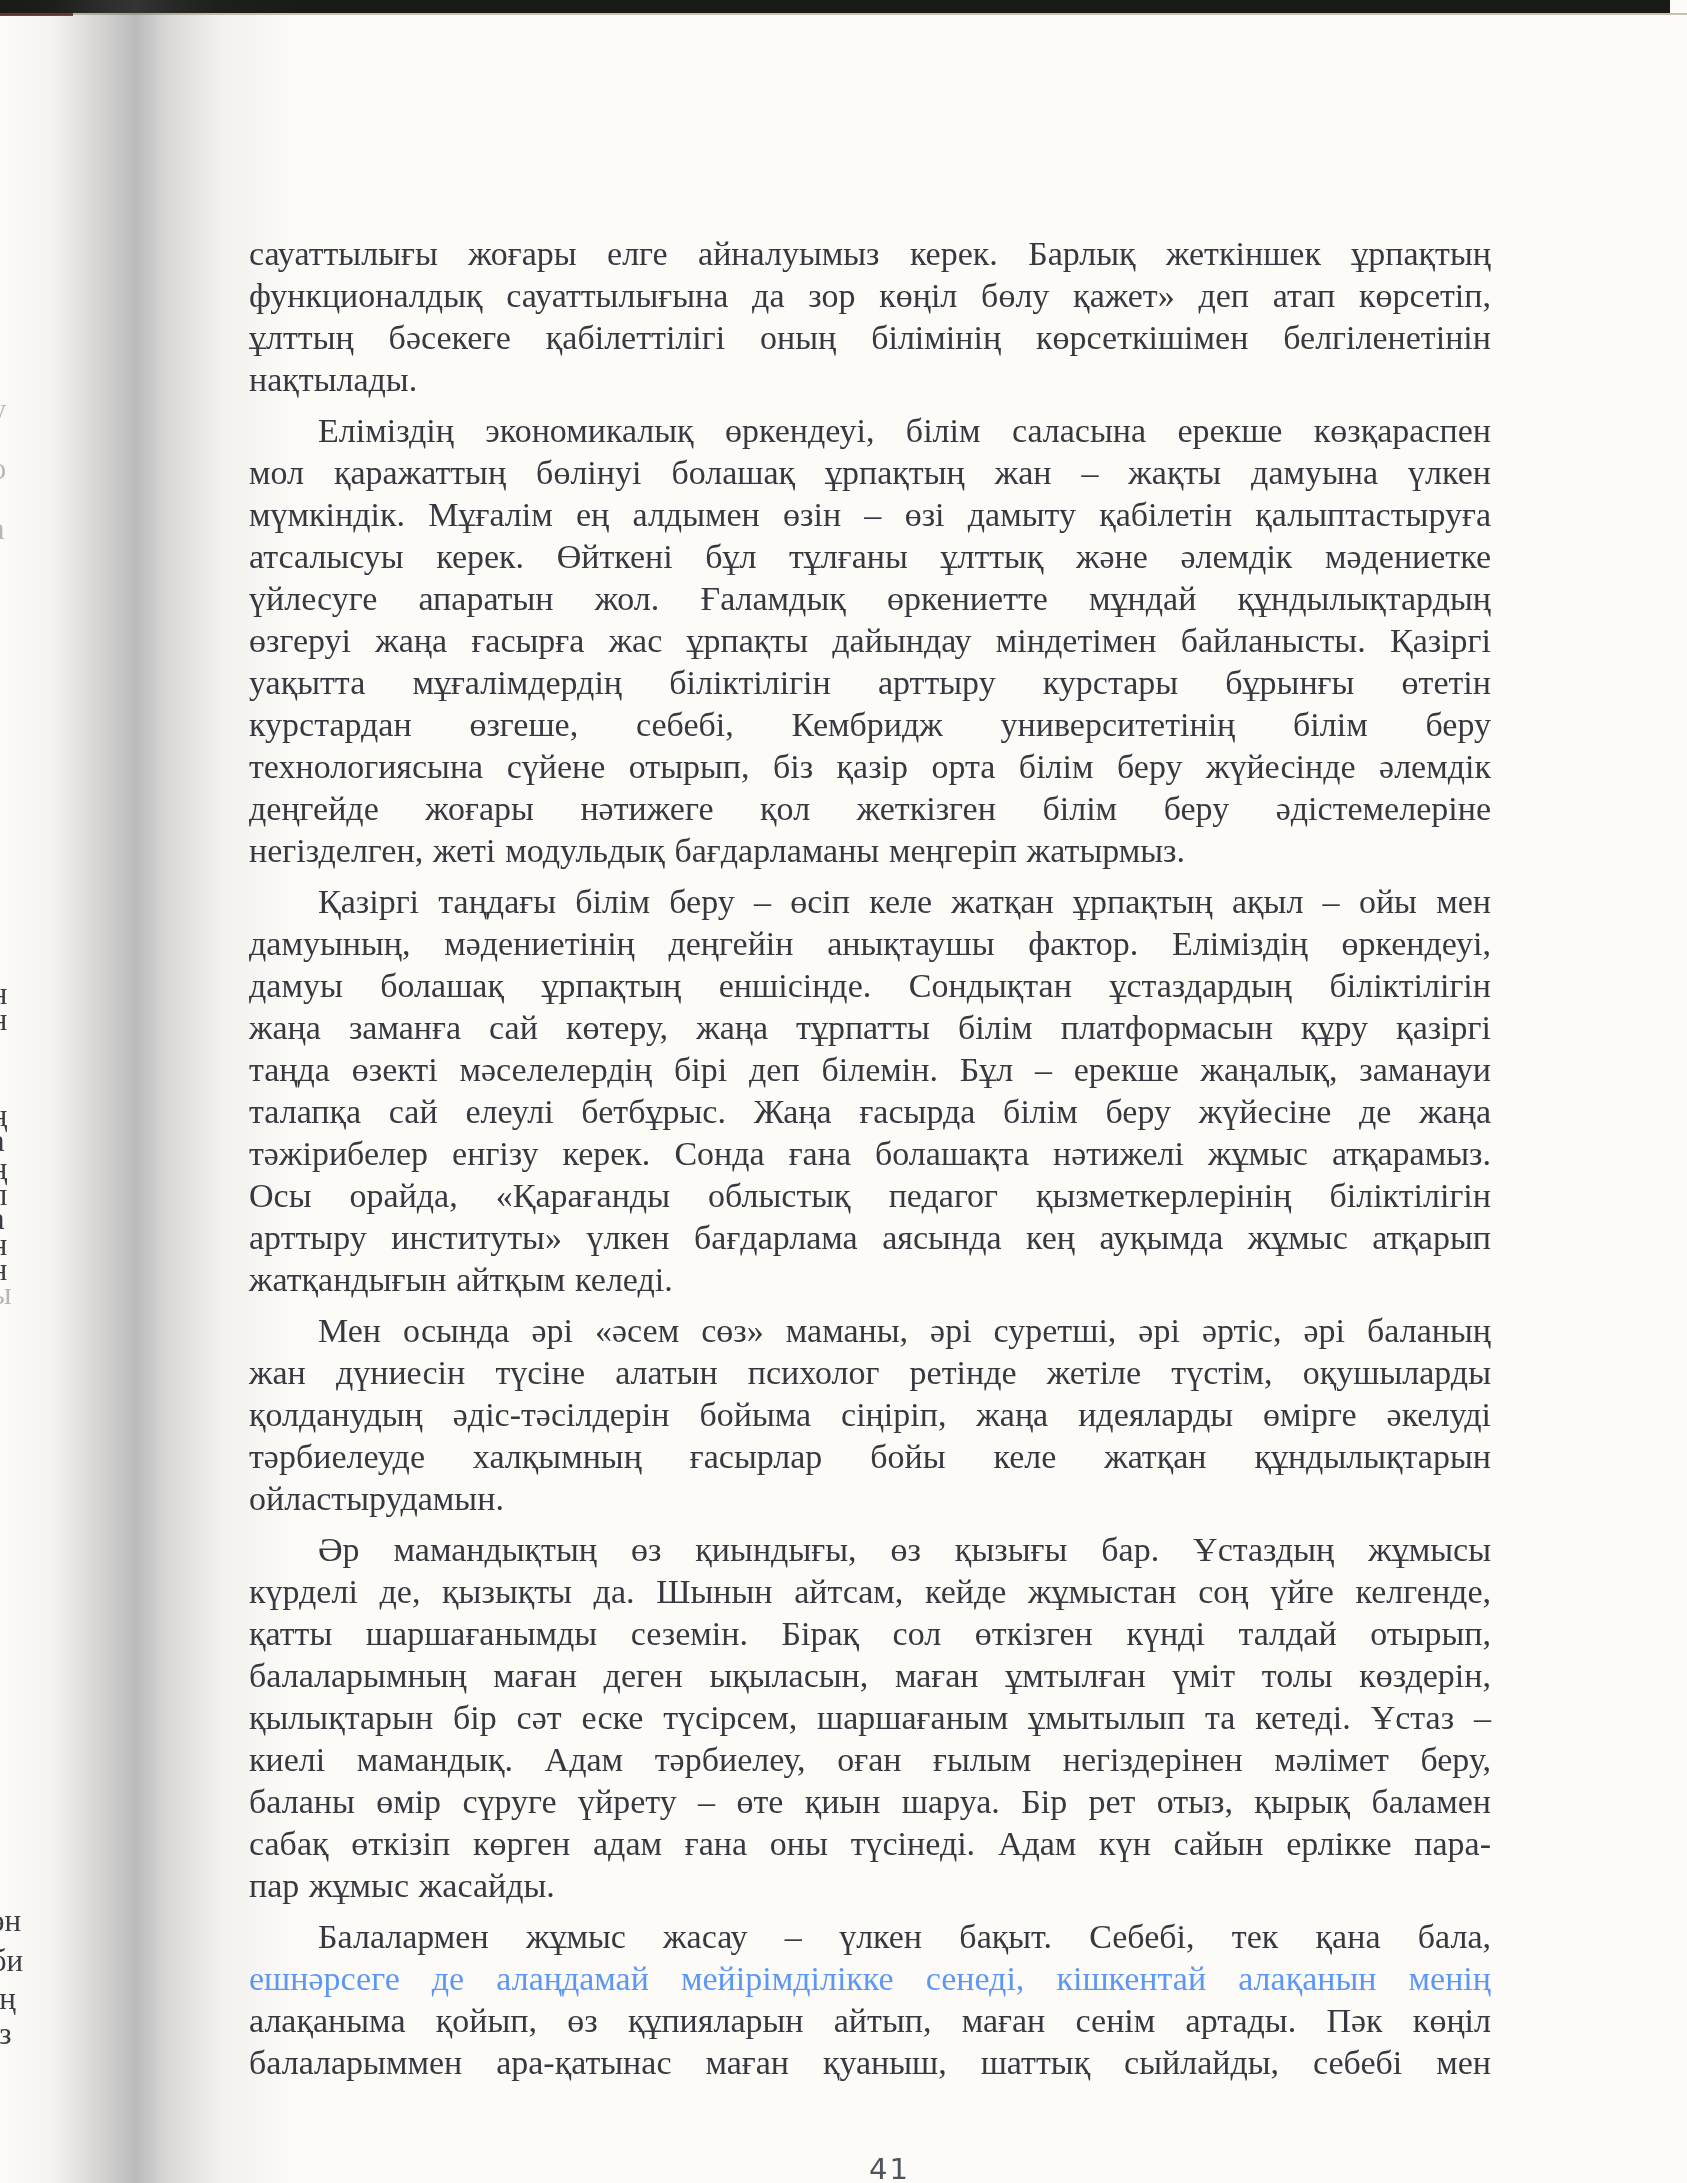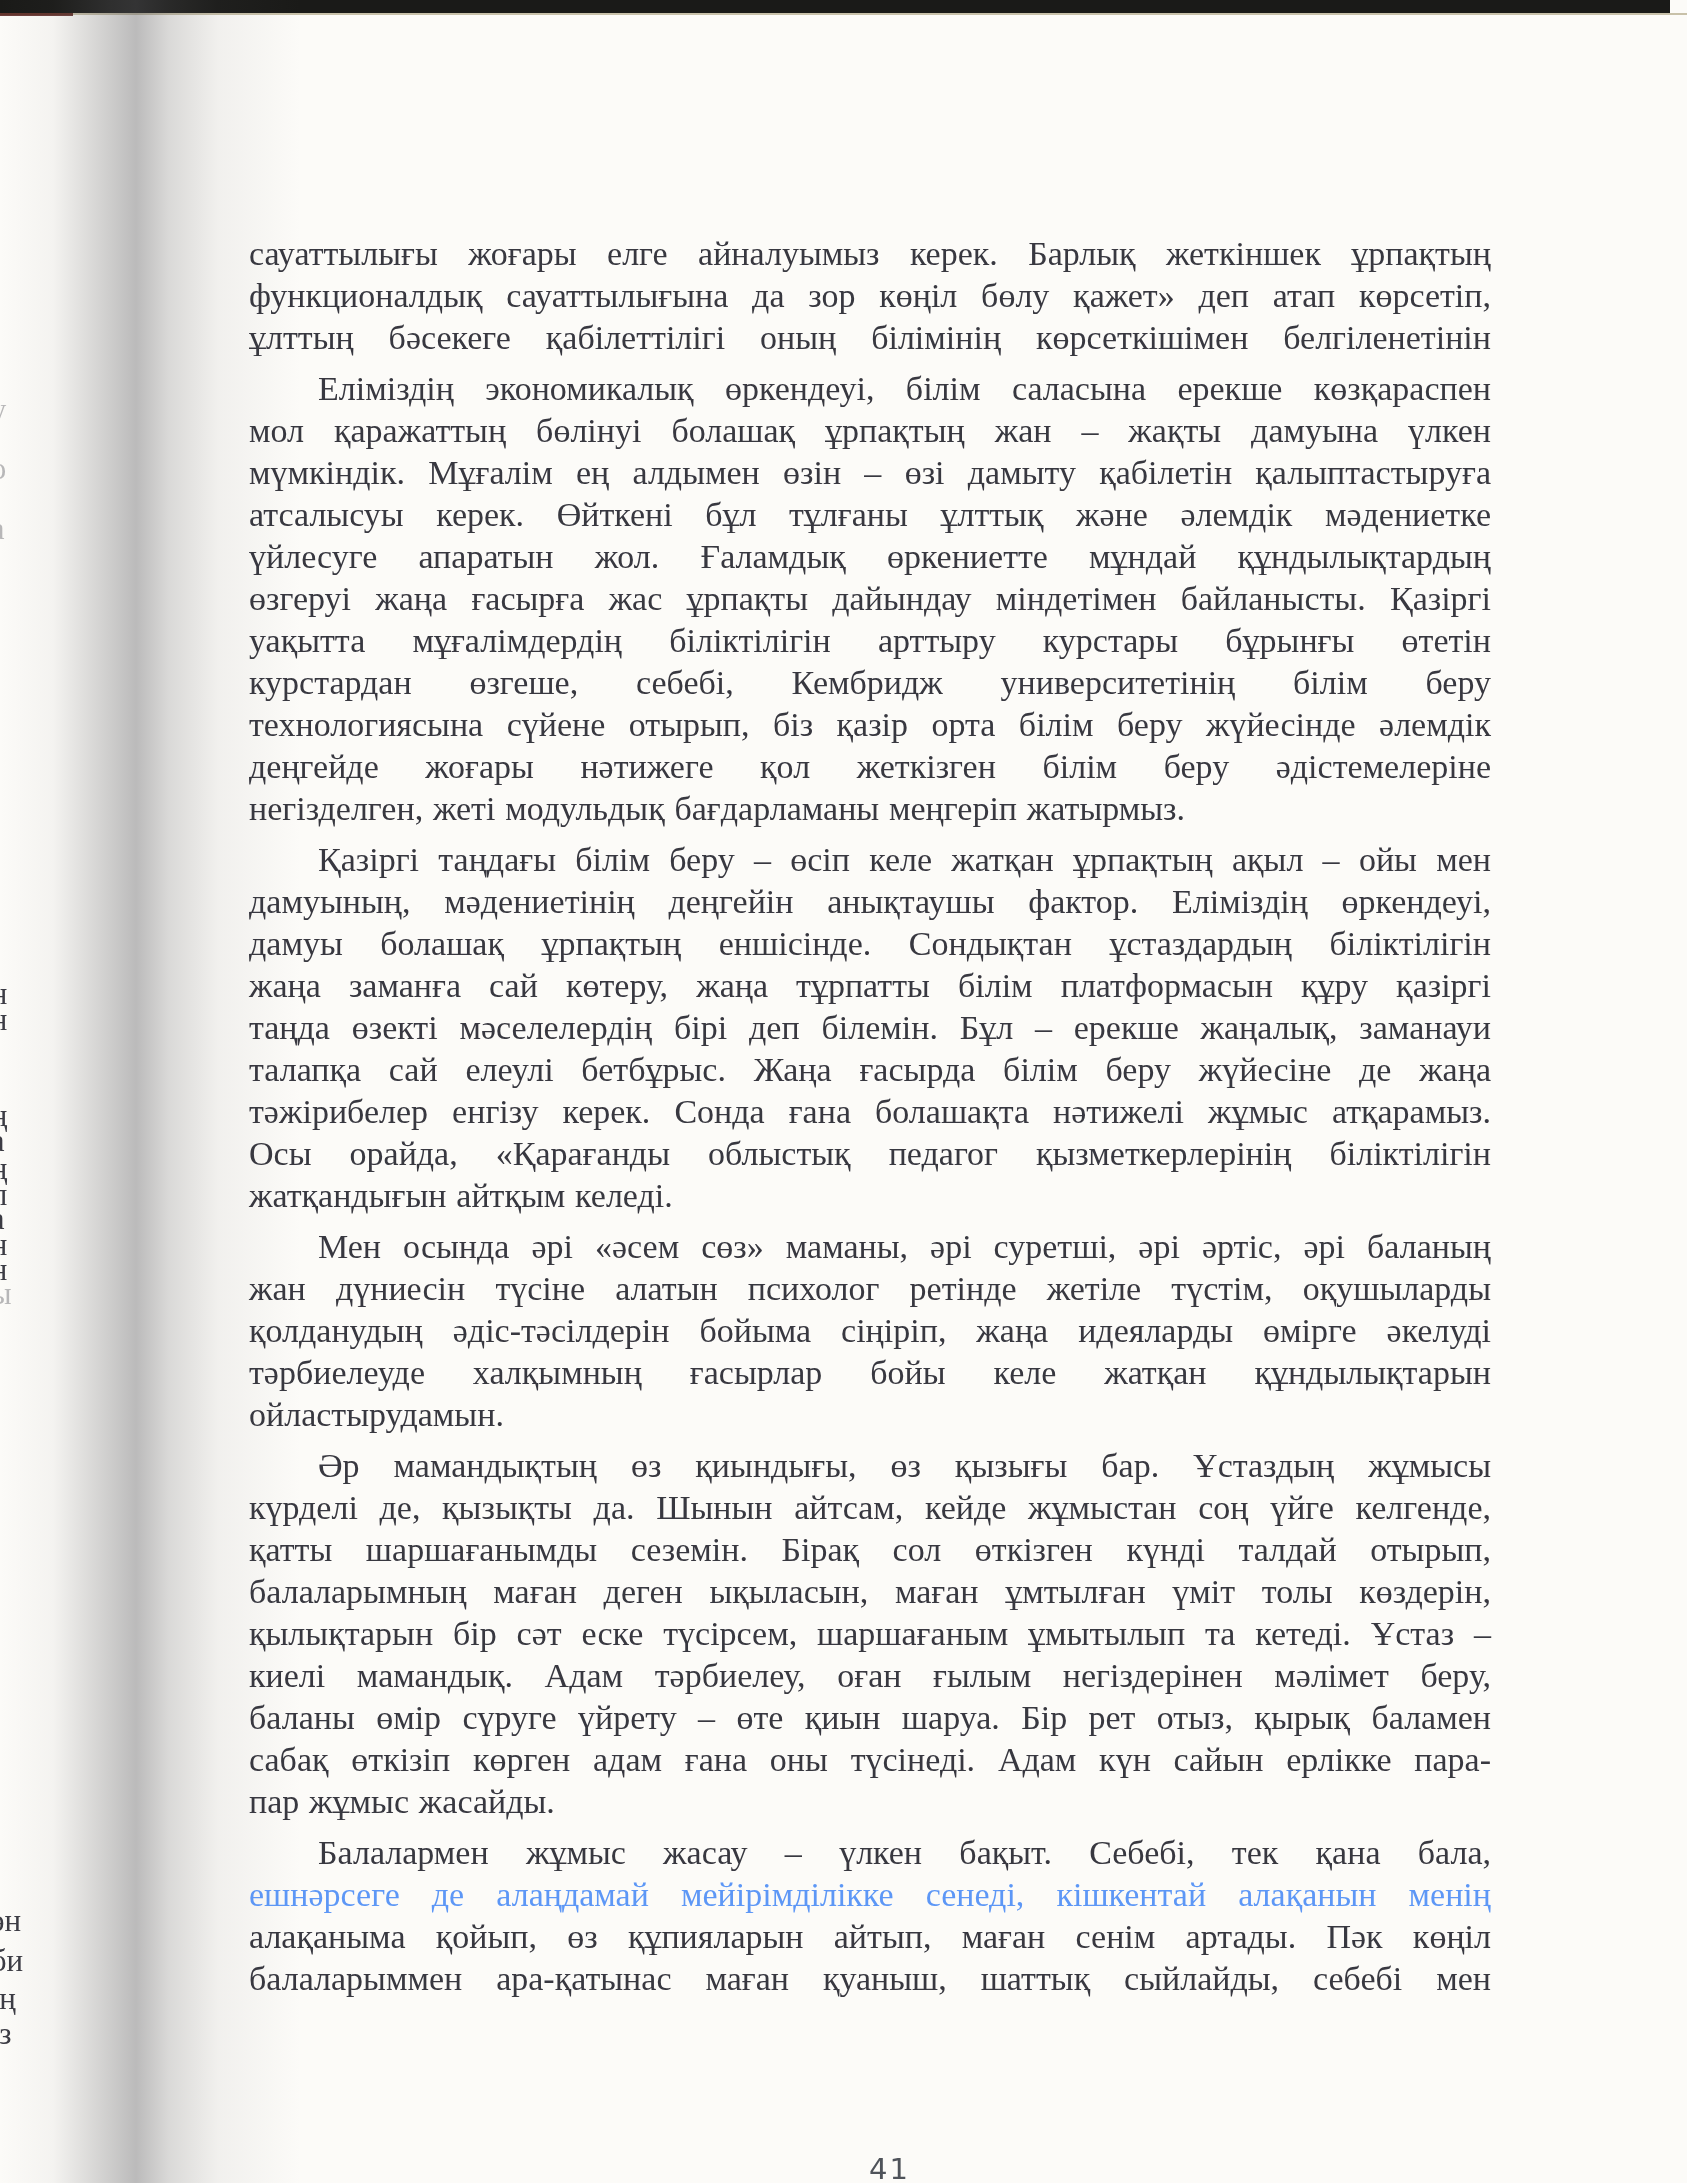--- a/index.html
+++ b/index.html
@@ -98,20 +98,21 @@
     <span class="frag" style="top: 1945px;">би</span>
     <span class="frag" style="top: 1983px;">ің</span>
     <span class="frag" style="top: 2018px;">із</span>
   </div>
 
 <div class="textblock" id="textblock">
     <div class="para">
       <div class="line">сауаттылығы жоғары елге айналуымыз керек. Барлық жеткіншек ұрпақтың</div>
       <div class="line">функционалдық сауаттылығына да зор көңіл бөлу қажет» деп атап көрсетіп,</div>
       <div class="line">ұлттың бәсекеге қабілеттілігі оның білімінің көрсеткішімен белгіленетінін</div>
+      <div class="line end">нақтылады.</div>
     </div>
     <div class="para">
       <div class="line indent">Еліміздің экономикалық өркендеуі, білім саласына ерекше көзқараспен</div>
       <div class="line">мол қаражаттың бөлінуі болашақ ұрпақтың жан – жақты дамуына үлкен</div>
       <div class="line">мүмкіндік. Мұғалім ең алдымен өзін – өзі дамыту қабілетін қалыптастыруға</div>
       <div class="line">атсалысуы керек. Өйткені бұл тұлғаны ұлттық және әлемдік мәдениетке</div>
       <div class="line">үйлесуге апаратын жол. Ғаламдық өркениетте мұндай құндылықтардың</div>
       <div class="line">өзгеруі жаңа ғасырға жас ұрпақты дайындау міндетімен байланысты. Қазіргі</div>
       <div class="line">уақытта мұғалімдердің біліктілігін арттыру курстары бұрынғы өтетін</div>
       <div class="line">курстардан өзгеше, себебі, Кембридж университетінің білім беру</div>
@@ -121,20 +122,21 @@
     </div>
     <div class="para">
       <div class="line indent">Қазіргі таңдағы білім беру – өсіп келе жатқан ұрпақтың ақыл – ойы мен</div>
       <div class="line">дамуының, мәдениетінің деңгейін анықтаушы фактор. Еліміздің өркендеуі,</div>
       <div class="line">дамуы болашақ ұрпақтың еншісінде. Сондықтан ұстаздардың біліктілігін</div>
       <div class="line">жаңа заманға сай көтеру, жаңа тұрпатты білім платформасын құру қазіргі</div>
       <div class="line">таңда өзекті мәселелердің бірі деп білемін. Бұл – ерекше жаңалық, заманауи</div>
       <div class="line">талапқа сай елеулі бетбұрыс. Жаңа ғасырда білім беру жүйесіне де жаңа</div>
       <div class="line">тәжірибелер енгізу керек. Сонда ғана болашақта нәтижелі жұмыс атқарамыз.</div>
       <div class="line">Осы орайда, «Қарағанды облыстық педагог қызметкерлерінің біліктілігін</div>
+      <div class="line">арттыру институты» үлкен бағдарлама аясында кең ауқымда жұмыс атқарып</div>
       <div class="line end">жатқандығын айтқым келеді.</div>
     </div>
     <div class="para">
       <div class="line indent">Мен осында әрі «әсем сөз» маманы, әрі суретші, әрі әртіс, әрі баланың</div>
       <div class="line">жан дүниесін түсіне алатын психолог ретінде жетіле түстім, оқушыларды</div>
       <div class="line">қолданудың әдіс-тәсілдерін бойыма сіңіріп, жаңа идеяларды өмірге әкелуді</div>
       <div class="line">тәрбиелеуде халқымның ғасырлар бойы келе жатқан құндылықтарын</div>
       <div class="line end">ойластырудамын.</div>
     </div>
     <div class="para">

